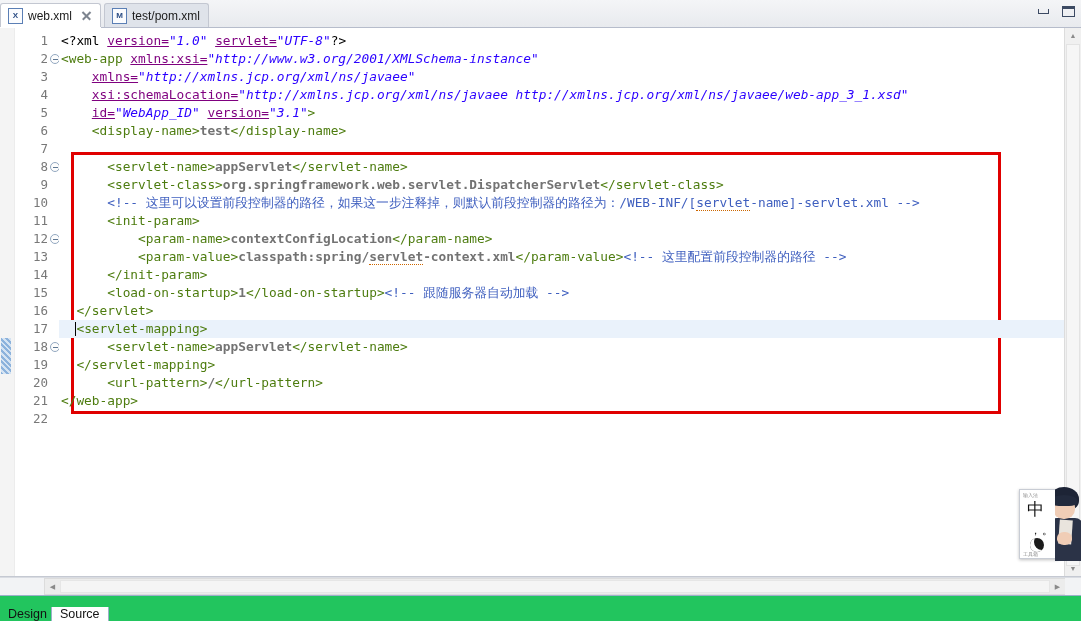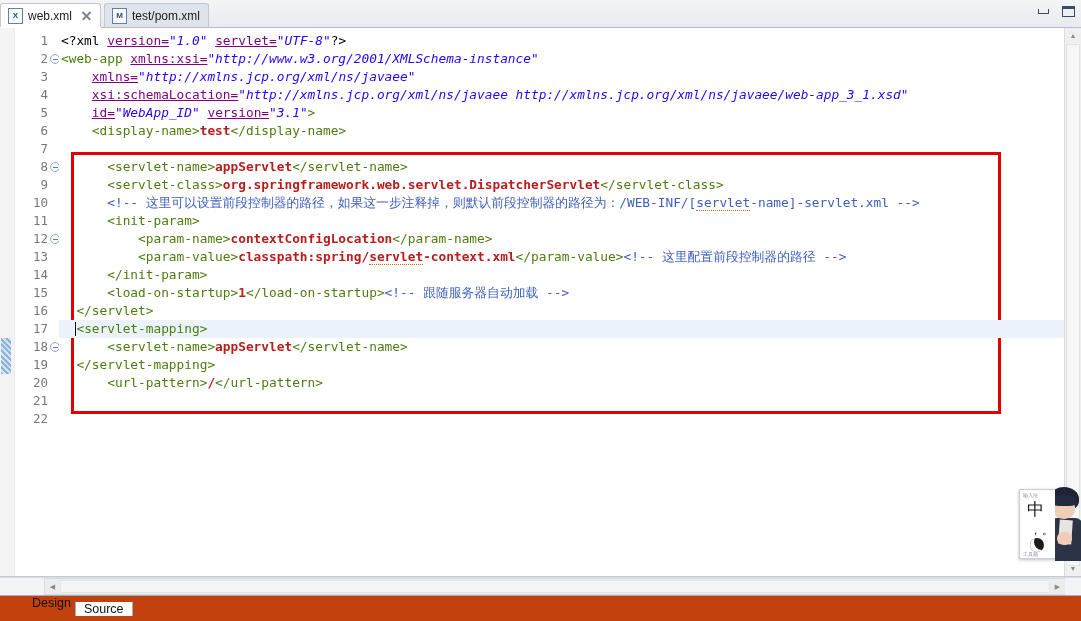--- a/index.html
+++ b/index.html
@@ -205,21 +205,21 @@
     border-left: 1.5px solid #000;
     height: 14px;
     vertical-align: -3px;
     margin-left: -1px;
   }
 
   
   .t-tag   { color: #4d7c0f; }
   .t-attr  { color: #7f007f; text-decoration: underline; }
   .t-val   { color: #2a00ff; font-style: italic; }
-  .t-txt   { color: #b91c1c; font-weight: bold; }
+  .t-txt   { color: #737373; font-weight: bold; }
   .t-cmt   { color: #3f5fbf; }
   .t-pi    { color: #000000; }
   .sp-err  { border-bottom: 1.5px dotted #cc6600; text-align: center; }
 
   
   #annot {
     position: absolute;
     border: 3px solid #e00000;
     pointer-events: none;
     box-sizing: border-box;
@@ -280,25 +280,24 @@
     left: 15px; right: 15px; top: 1px; bottom: 1px;
     background: #f5f5f5;
     border: 1px solid #e6e6e6;
   }
   #hs-corner { width: 16px; flex: none; background: #f2f3f5; }
 
   
   #bottom-tabs {
     height: 25px;
     flex: none;
-    background: #c2410c;
-    display: flex;
-    align-items: flex-start;
+    background: #22c55e;
+    display: flex;
+    align-items: flex-end;
     border-top: 1px solid #9bb0c9;
-    padding-left: 24px;
   }
   .btab {
     display: flex;
     align-items: center;
     padding: 0 8px;
     font-size: 12.5px;
     color: #121212;
     border-right: 1px solid #b9c6d6;
     white-space: nowrap;
   }
@@ -486,20 +485,21 @@
         <div class="code-line"><span class="t-tag">      &lt;init-param&gt;</span></div>
         <div class="code-line"><span class="t-tag">          &lt;param-name&gt;</span><span class="t-txt">contextConfigLocation</span><span class="t-tag">&lt;/param-name&gt;</span></div>
         <div class="code-line"><span class="t-tag">          &lt;param-value&gt;</span><span class="t-txt">classpath:spring/</span><span class="t-txt sp-err">servlet</span><span class="t-txt">-context.xml</span><span class="t-tag">&lt;/param-value&gt;</span><span class="t-cmt">&lt;!-- 这里配置前段控制器的路径 --&gt;</span></div>
         <div class="code-line"><span class="t-tag">      &lt;/init-param&gt;</span></div>
         <div class="code-line"><span class="t-tag">      &lt;load-on-startup&gt;</span><span class="t-txt">1</span><span class="t-tag">&lt;/load-on-startup&gt;</span><span class="t-cmt">&lt;!-- 跟随服务器自动加载 --&gt;</span></div>
         <div class="code-line"><span class="t-tag">  &lt;/servlet&gt;</span></div>
         <div class="code-line current">  <span class="caret"></span><span class="t-tag">&lt;servlet-mapping&gt;</span></div>
         <div class="code-line"><span class="t-tag">      &lt;servlet-name&gt;</span><span class="t-txt">appServlet</span><span class="t-tag">&lt;/servlet-name&gt;</span></div>
         <div class="code-line"><span class="t-tag">  &lt;/servlet-mapping&gt;</span></div>
         <div class="code-line"><span class="t-tag">      &lt;url-pattern&gt;</span><span class="t-txt">/</span><span class="t-tag">&lt;/url-pattern&gt;</span></div>
+        <div class="code-line"><span class="t-tag">&lt;/web-app&gt;</span></div>
       </div>
 
     <div id="vscroll">
       <div class="arrow up">▲</div>
       <div id="vthumb"></div>
       <div class="arrow down">▼</div>
     </div>
   </div>
 
   <div id="hscroll-row">

